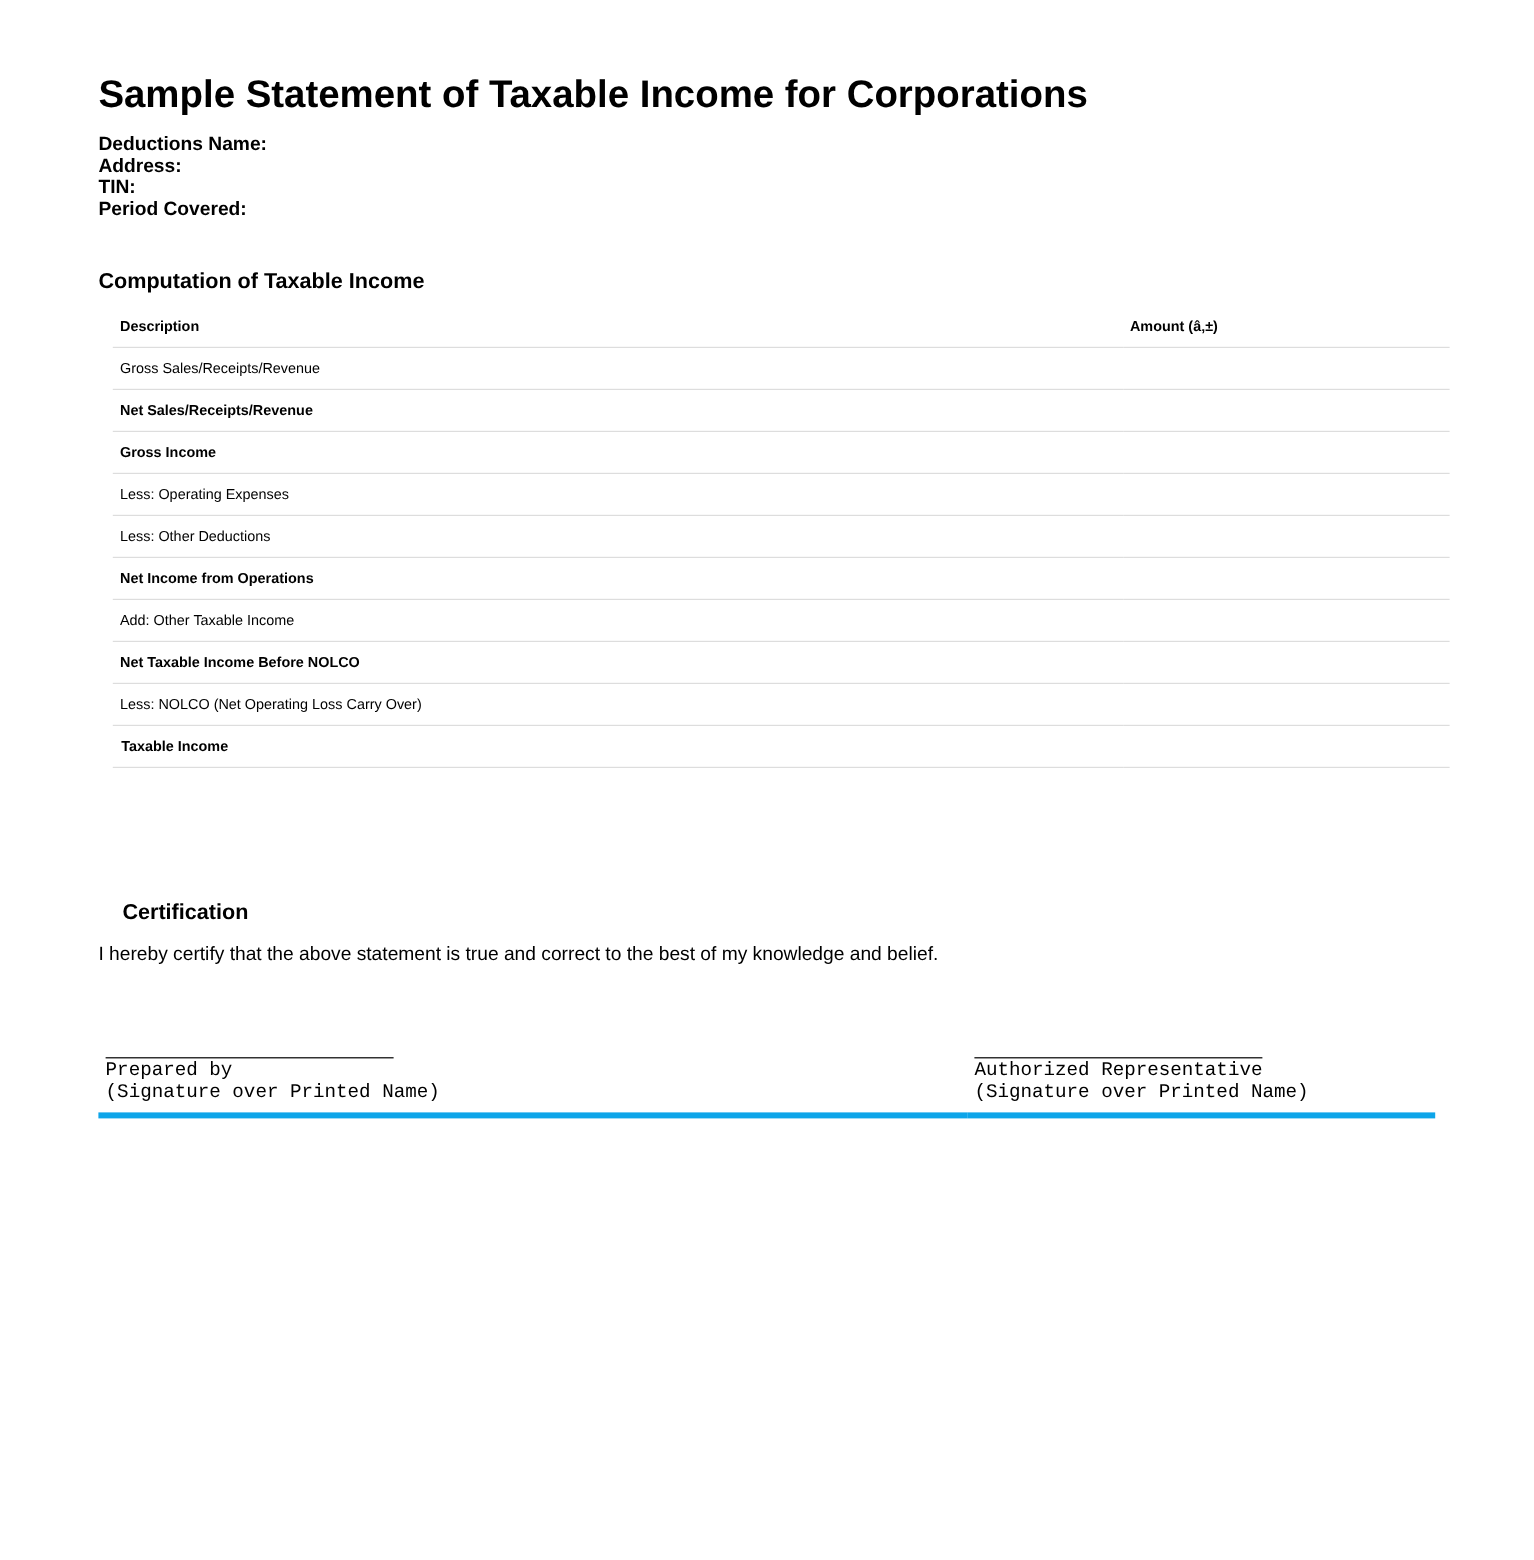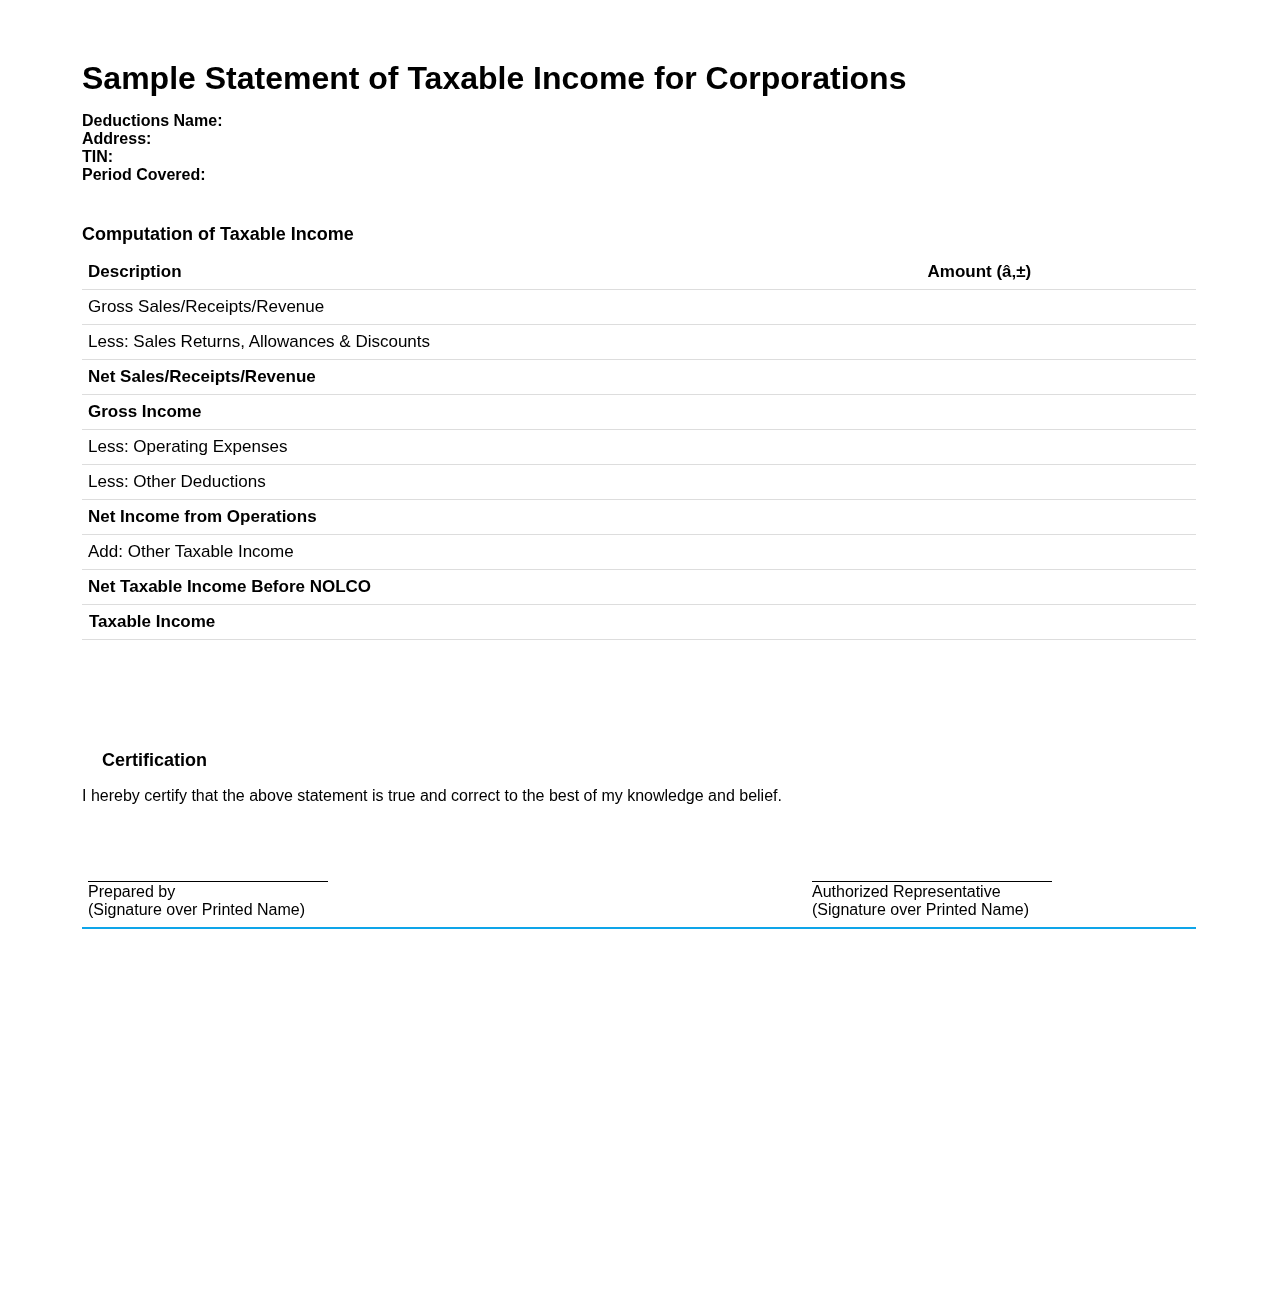--- a/index.html
+++ b/index.html
@@ -47,24 +47,24 @@
       font-weight: bold;
       line-height: 22px;
       white-space: nowrap;
     }
     h3.comp { top: 223px; }
     h3.cert { top: 749px; margin-left: 20px; }
 
     table.calc {
       position: absolute;
       top: 255px;
-      left: 0;
+      left: 12px;
       width: 1114px;
       border-collapse: collapse;
-      font-size: 17px;
+      font-size: 12px;
     }
     table.calc th, table.calc td {
       height: 34px;
       padding: 0 6px;
       border-bottom: 1px solid #dddddd;
       vertical-align: middle;
       line-height: 18px;
       text-align: left;
     }
     table.calc th.amount, table.calc td.amount {
@@ -86,23 +86,24 @@
     table.sign {
       position: absolute;
       top: 862px;
       left: 0;
       width: 1114px;
       border-collapse: collapse;
       font-size: 16px;
     }
     table.sign td {
       padding: 0 6px 8px 6px;
-      border-bottom: 2px solid #0ea5e9;
+      border-bottom: 5px solid #0ea5e9;
       vertical-align: top;
       line-height: 18px;
+      font-family: Liberation Mono, monospace;
     }
     table.sign td.left { width: 712px; }
     .sig-line {
       width: 240px;
       height: 0;
       border-top: 1px solid #000000;
       margin-top: 19px;
       margin-bottom: 1px;
     }
     .sig-label, .sig-sub { white-space: nowrap; display: block; }
@@ -140,24 +141,20 @@
       <tr>
         <th class="desc">Description</th>
         <th class="amount">Amount (â‚±)</th>
       </tr>
     </thead>
     <tbody>
       <tr>
         <td class="desc">Gross Sales/Receipts/Revenue</td>
         <td class="amount"></td>
       </tr>
-      <tr>
-        <td class="desc">Less: Sales Returns, Allowances &amp; Discounts</td>
-        <td class="amount"></td>
-      </tr>
       <tr class="bold">
         <td class="desc">Net Sales/Receipts/Revenue</td>
         <td class="amount"></td>
       </tr>
       <tr class="bold">
         <td class="desc">Gross Income</td>
         <td class="amount"></td>
       </tr>
       <tr>
         <td class="desc">Less: Operating Expenses</td>
@@ -170,20 +167,24 @@
       <tr class="bold">
         <td class="desc">Net Income from Operations</td>
         <td class="amount"></td>
       </tr>
       <tr>
         <td class="desc">Add: Other Taxable Income</td>
         <td class="amount"></td>
       </tr>
       <tr class="bold">
         <td class="desc">Net Taxable Income Before NOLCO</td>
+        <td class="amount"></td>
+      </tr>
+      <tr>
+        <td class="desc">Less: NOLCO (Net Operating Loss Carry Over)</td>
         <td class="amount"></td>
       </tr>
       <tr class="bold total">
         <td class="desc">Taxable Income</td>
         <td class="amount"></td>
       </tr>
     </tbody>
   </table>
 
   <h3 class="section cert">Certification</h3>

